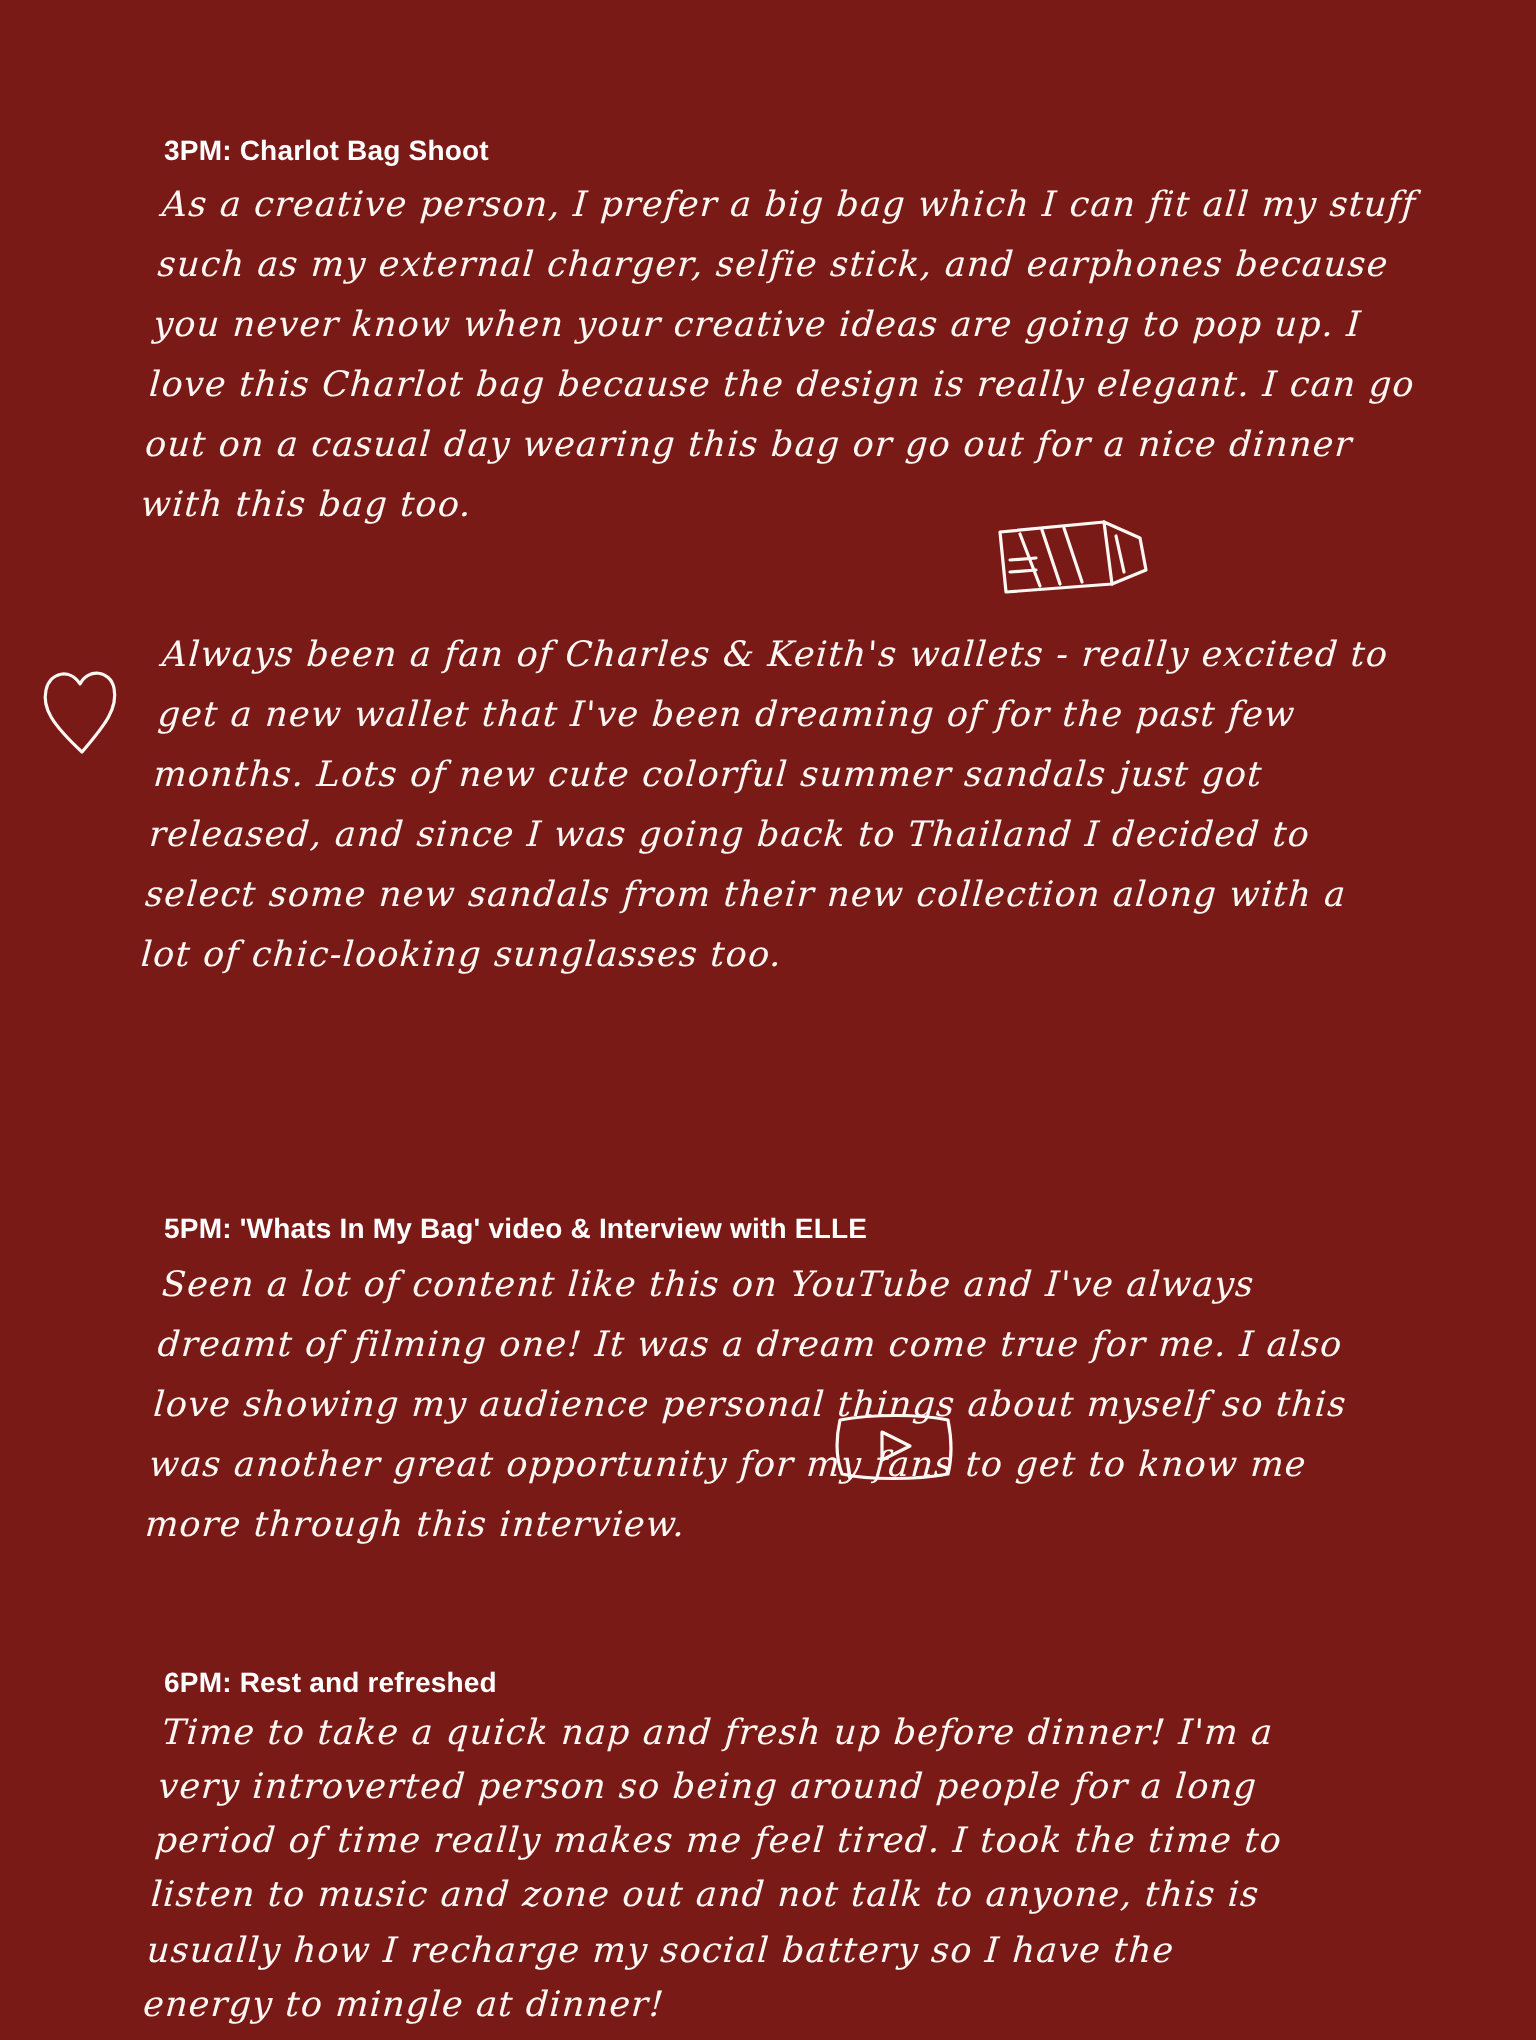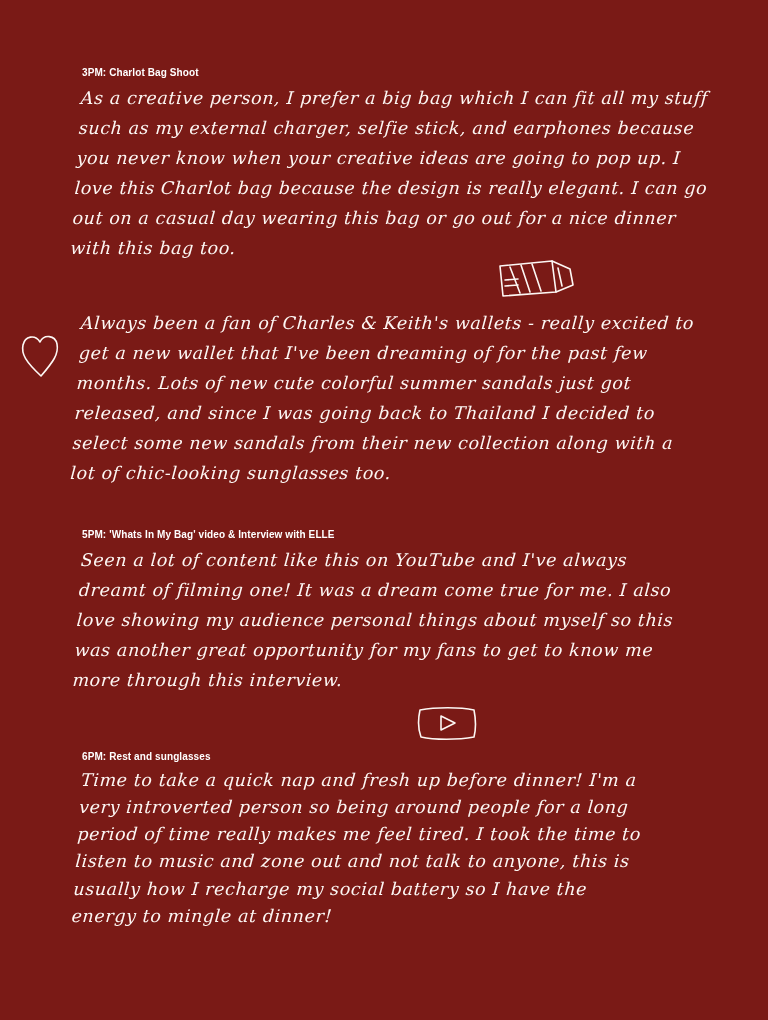--- a/index.html
+++ b/index.html
@@ -20,42 +20,42 @@
     height: 1020px;
     box-sizing: border-box;
     padding: 60px 56px 20px 82px;
   }
   .entry {
     position: relative;
     margin-bottom: 0;
   }
   .entry-title {
     color: #ffffff;
-    font-size: 10px;
+    font-size: 14px;
     font-weight: bold;
     letter-spacing: 0.1px;
     margin: 0 0 4px 0;
     line-height: 1.3;
   }
   .entry-body {
     color: #fdf7f4;
     font-family: "DejaVu Serif", serif;
     font-style: italic;
     font-size: 17.5px;
     line-height: 1.72;
     letter-spacing: 0.6px;
     margin: 0;
     font-weight: 400;
     transform: skewX(-4deg);
     transform-origin: left top;
   }
   
   #entry-0 { margin-top: 6px; }
   #entry-1 { margin-top: 44px; }
-  #entry-2 { margin-top: 40px; }
+  #entry-2 { margin-top: 112px; }
   #entry-3 { margin-top: 54px; }
 
   #entry-0 .entry-body { width: 640px; }
   #entry-1 .entry-body { width: 620px; }
   #entry-2 .entry-body { width: 600px; }
   #entry-3 .entry-body { width: 570px; line-height: 1.55; }
 
   
   .doodle {
     position: absolute;
@@ -81,21 +81,21 @@
   <div class="entry" id="entry-1">
     <p class="entry-body">Always been a fan of Charles &amp; Keith's wallets - really excited to get a new wallet that I've been dreaming of for the past few months. Lots of new cute colorful summer sandals just got released, and since I was going back to Thailand I decided to select some new sandals from their new collection along with a lot of chic-looking sunglasses too.</p>
   </div>
 
   <div class="entry" id="entry-2">
     <h2 class="entry-title">5PM: 'Whats In My Bag' video &amp; Interview with ELLE</h2>
     <p class="entry-body">Seen a lot of content like this on YouTube and I've always dreamt of filming one! It was a dream come true for me. I also love showing my audience personal things about myself so this was another great opportunity for my fans to get to know me more through this interview.</p>
   </div>
 
   <div class="entry" id="entry-3">
-    <h2 class="entry-title">6PM: Rest and sunglasses</h2>
+    <h2 class="entry-title">6PM: Rest and refreshed</h2>
     <p class="entry-body">Time to take a quick nap and fresh up before dinner! I'm a very introverted person so being around people for a long period of time really makes me feel tired. I took the time to listen to music and zone out and not talk to anyone, this is usually how I recharge my social battery so I have the energy to mingle at dinner!</p>
   </div>
 
   <div class="doodle" id="doodle-bag">
     <svg width="80" height="48" viewBox="0 0 80 48" fill="none" stroke="#fdf7f4" stroke-width="1.6" stroke-linecap="round" stroke-linejoin="round">
       <path d="M4 14 L56 9 L60 40 L7 44 Z"></path>
       <path d="M56 9 L74 17 L77 33 L60 40"></path>
       <path d="M14 15 L24 41"></path>
       <path d="M25 13 L34 40"></path>
       <path d="M36 12 L45 39"></path>

